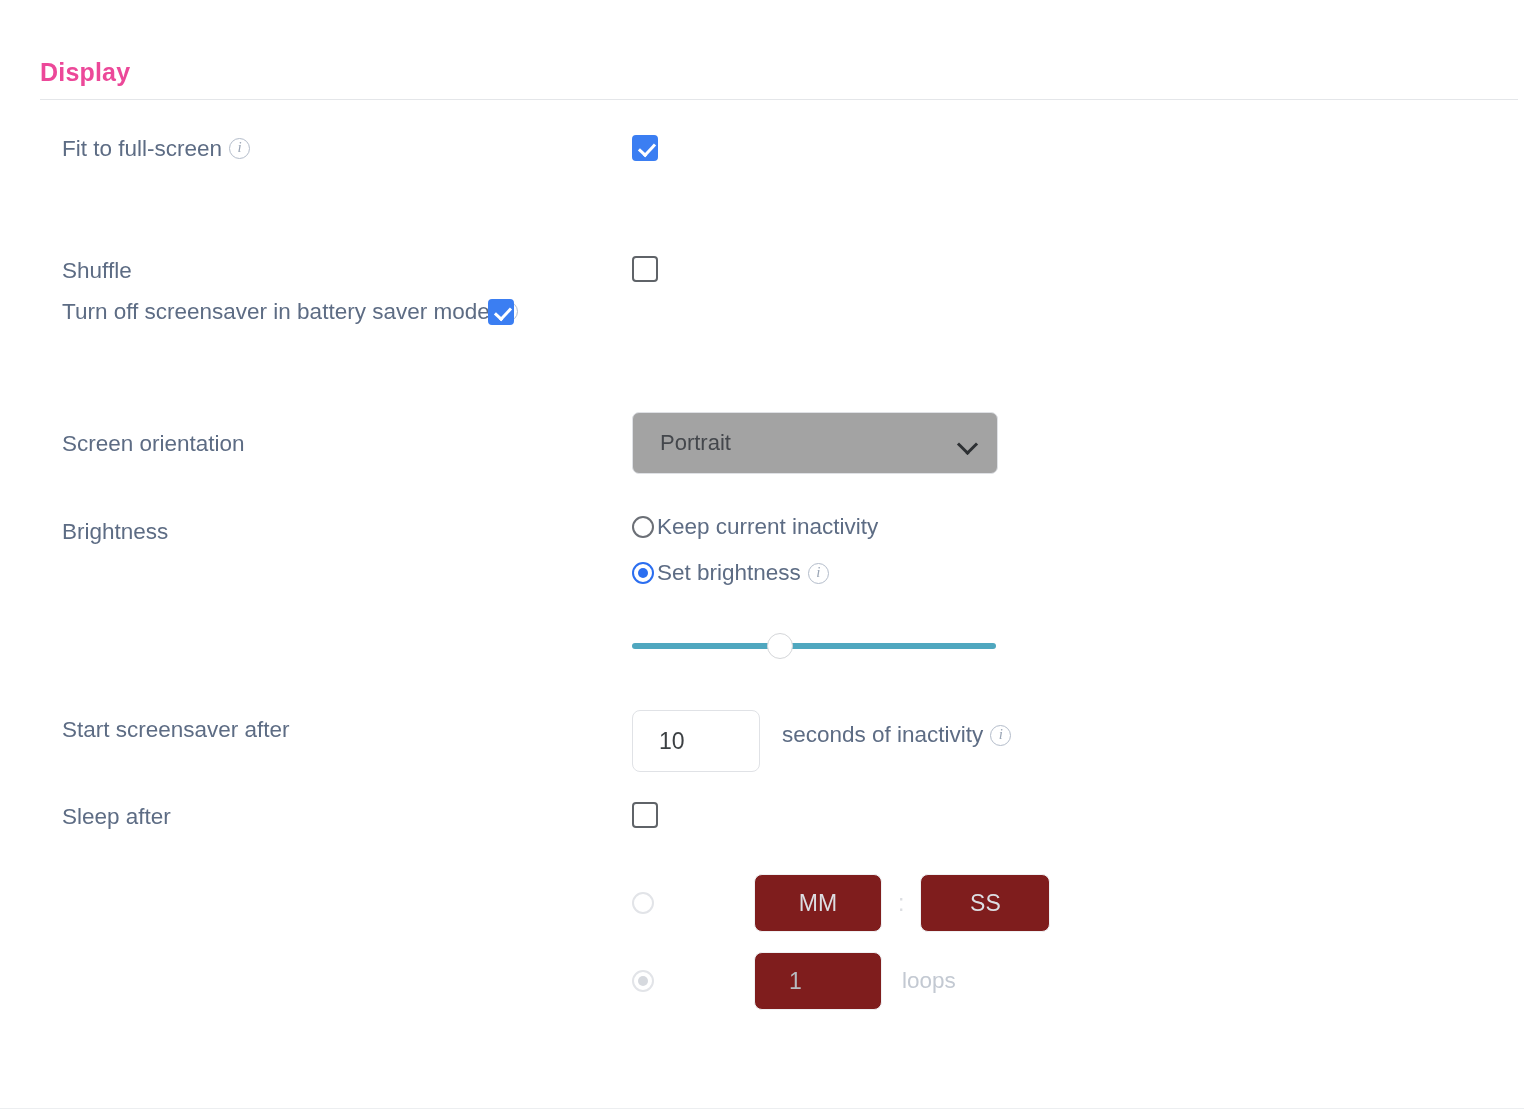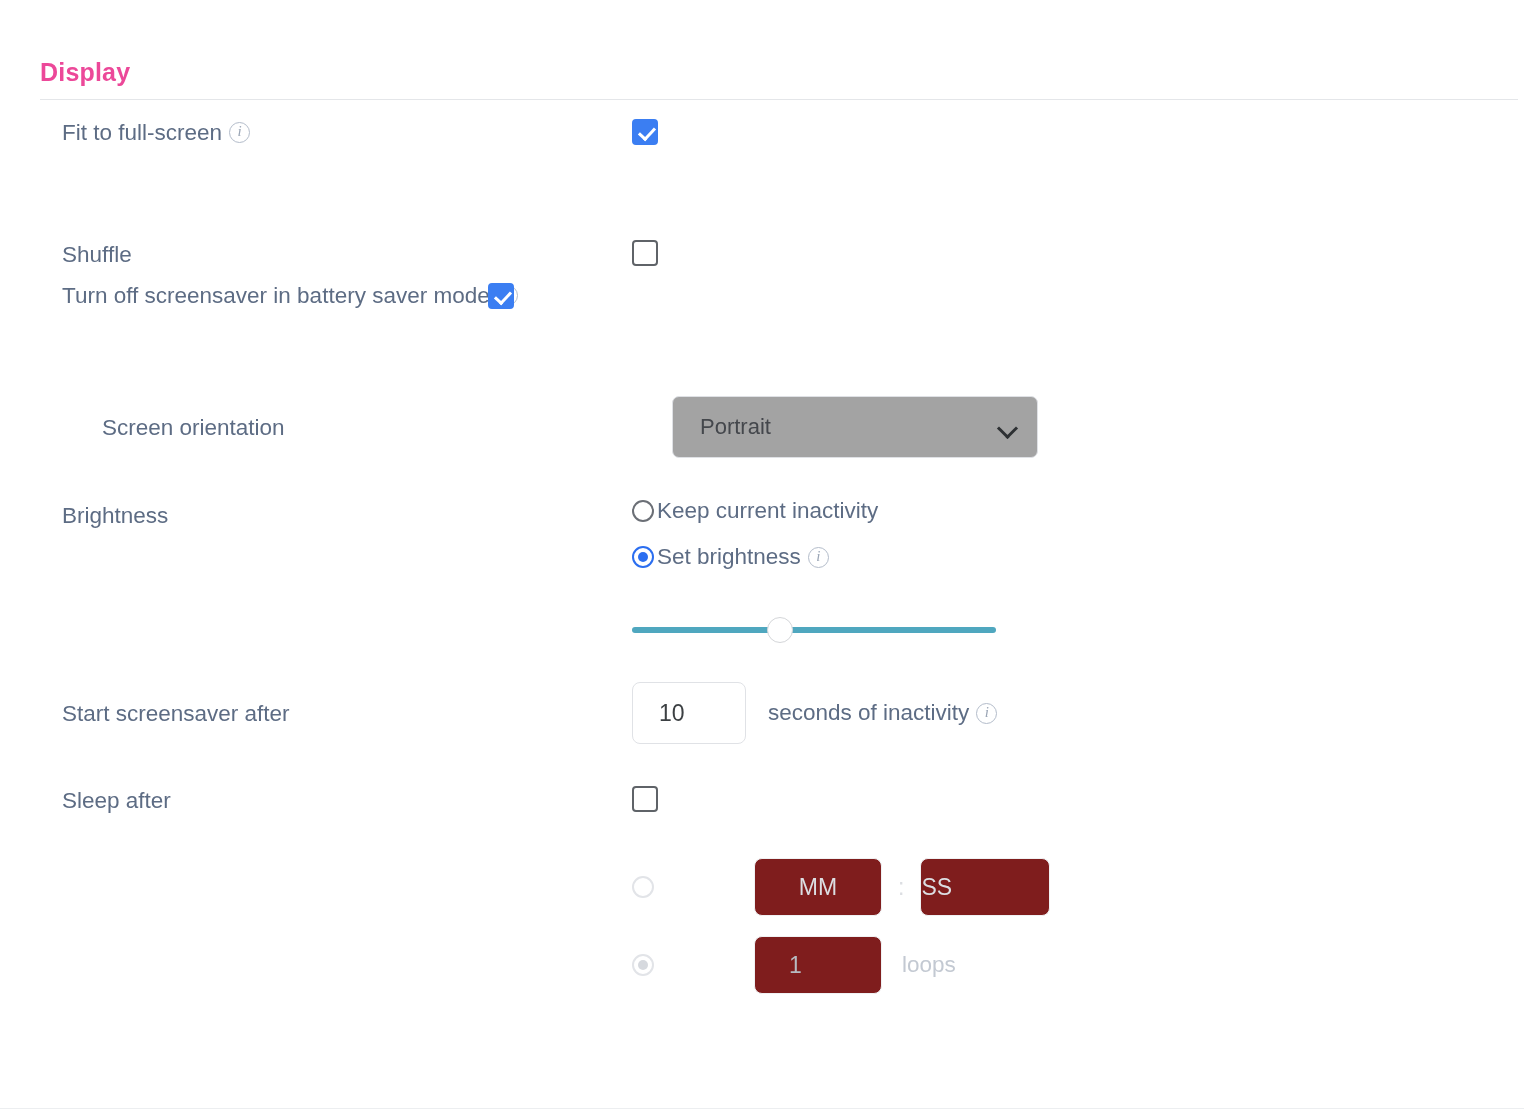--- a/index.html
+++ b/index.html
@@ -37,21 +37,21 @@
   .section-rule {
     height: 1px;
     width: 1478px;
     background: #e4e6e9;
   }
 
   
   .form {
     position: absolute;
     left: 0;
-    top: 106px;
+    top: 122px;
     width: 1524px;
   }
   .row {
     position: relative;
     display: flex;
     align-items: flex-start;
   }
   .label-cell {
     width: 632px;
     padding-left: 62px;
@@ -307,21 +307,21 @@
 
     <div class="row" style="height:126px;">
       <div class="label-cell" style="padding-top:11px; width:560px;">
         <span class="label-inline">Turn off screensaver in battery saver mode</span><span class="info-icon"></span>
       </div>
       <div class="ctl-cell" style="padding-top:13px; margin-left:-72px;">
         <span class="cbx checked"></span>
       </div>
     </div>
 
-    <div class="row" style="height:84px;padding-left:40px;">
+    <div class="row" style="height:84px;">
       <div class="label-cell" style="padding-top:17px;">
         <span class="label-inline">Screen orientation</span>
       </div>
       <div class="ctl-cell">
         <div class="select-box">
           <span class="select-value">Portrait</span>
           <span class="chevron"></span>
         </div>
       </div>
     </div>
@@ -349,21 +349,21 @@
         </div>
 
       </div>
     </div>
 
     <div class="row" style="height:88px;">
       <div class="label-cell" style="padding-top:17px;">
         <span class="label-inline">Start screensaver after</span>
       </div>
       <div class="ctl-cell flexrow">
-        <div class="txt-input" style="width:114px;">
+        <div class="txt-input" style="width:128px;margin-top:12px;">
           <span>10</span>
         </div>
         <span class="suffix-text" style="margin-left:22px;">seconds of inactivity</span>
         <span class="info-icon"></span>
       </div>
     </div>
 
     <div class="row" style="height:220px;">
       <div class="label-cell" style="padding-top:16px;">
         <span class="label-inline">Sleep after</span>
@@ -373,21 +373,21 @@
         <div style="padding-top:16px;">
           <span class="cbx"></span>
         </div>
 
         <div class="flexrow" style="margin-top:42px;">
           <span class="rdo disabled"></span>
           <div class="txt-input disabled placeholder" style="width:128px; margin-left:100px; height:58px; justify-content:center; padding:0;">
             <span>MM</span>
           </div>
           <span class="colon-sep" style="margin:0 16px;">:</span>
-          <div class="txt-input disabled placeholder" style="width:130px; height:58px; padding:0;">
+          <div class="txt-input disabled placeholder" style="width:130px; height:58px; justify-content:center; padding:0;">
             <span>SS</span>
           </div>
         </div>
 
         <div class="flexrow" style="margin-top:20px;">
           <span class="rdo disabled checked"></span>
           <div class="txt-input disabled" style="width:128px; margin-left:100px; height:58px; padding:0 0 0 34px;">
             <span>1</span>
           </div>
           <span class="suffix-text dim" style="margin-left:20px;">loops</span>

